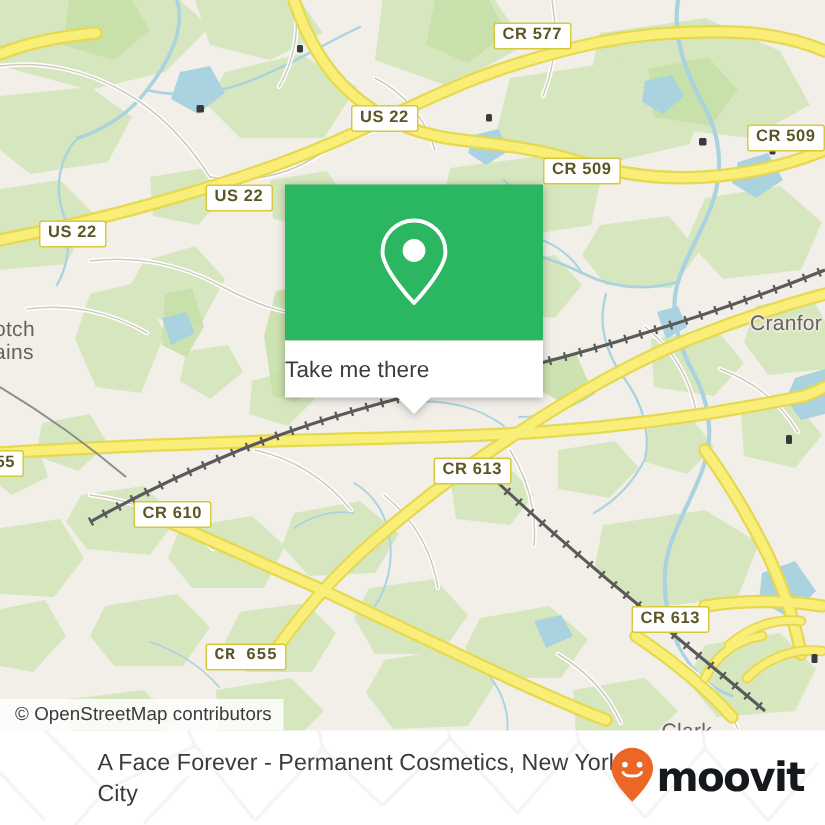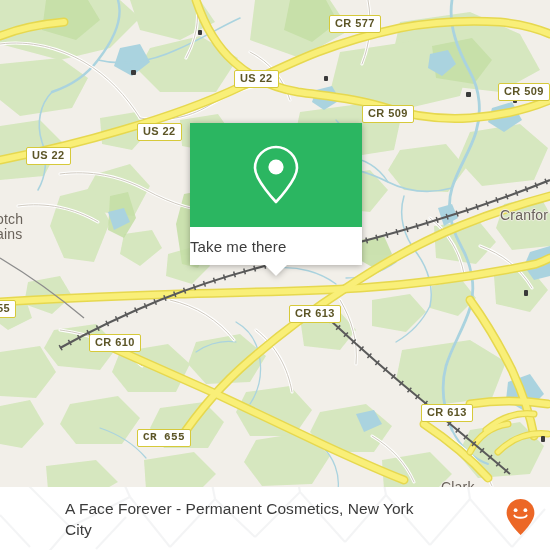--- a/index.html
+++ b/index.html
@@ -383,20 +383,21 @@
             <circle cx="24" cy="23" r="7.6" fill="#ffffff"></circle>
           </svg>
         </span>
       </div>
       <div id="popup-foot">
         <span id="popup-cta">Take me there</span>
       </div>
       <div id="popup-tail"></div>
     </div>
 
+    <div id="attrib">© OpenStreetMap contributors</div>
   </div>
 
   <div id="footer">
 
     <svg id="footer-watermark" viewBox="0 0 550 63" preserveAspectRatio="none">
       <g stroke="#e9eaec" fill="none" stroke-width="2.2">
         <path d="M20,-10 L70,40 L40,75"></path>
         <path d="M70,40 L130,10 L170,60"></path>
         <path d="M130,10 L120,-12"></path>
         <path d="M170,60 L215,12 L255,50"></path>
@@ -418,16 +419,17 @@
     <div id="brand">
       <span>
         <svg width="31" height="38" viewBox="0 0 31 38">
           <path d="M15.5 1 C7.8 1 1.6 7.2 1.6 14.9 C1.6 24 15.5 37 15.5 37 C15.5 37 29.4 24 29.4 14.9
                    C29.4 7.2 23.2 1 15.5 1 Z" fill="#ec6726"></path>
           <circle cx="10.6" cy="12.2" r="1.9" fill="#ffffff"></circle>
           <circle cx="20.4" cy="12.2" r="1.9" fill="#ffffff"></circle>
           <path d="M9.4 17.6 C11.0 20.6 20.0 20.6 21.6 17.6" stroke="#ffffff" stroke-width="2" fill="none" stroke-linecap="round"></path>
         </svg>
       </span>
+      <span id="brand-word">moovit</span>
     </div>
   </div>
 
 </div>
 
 </body></html>

